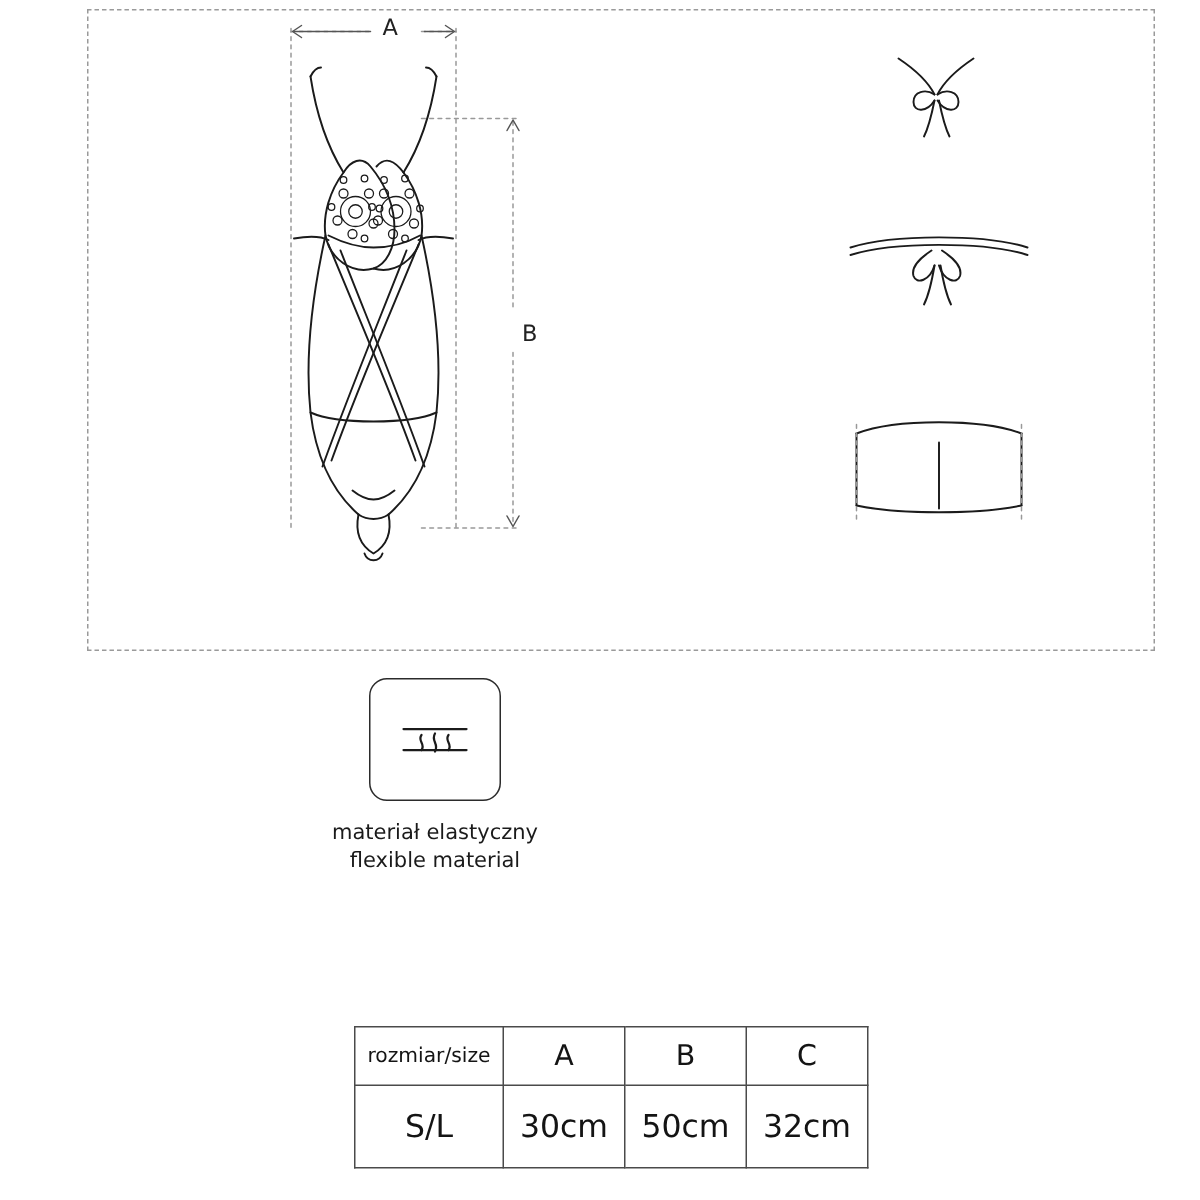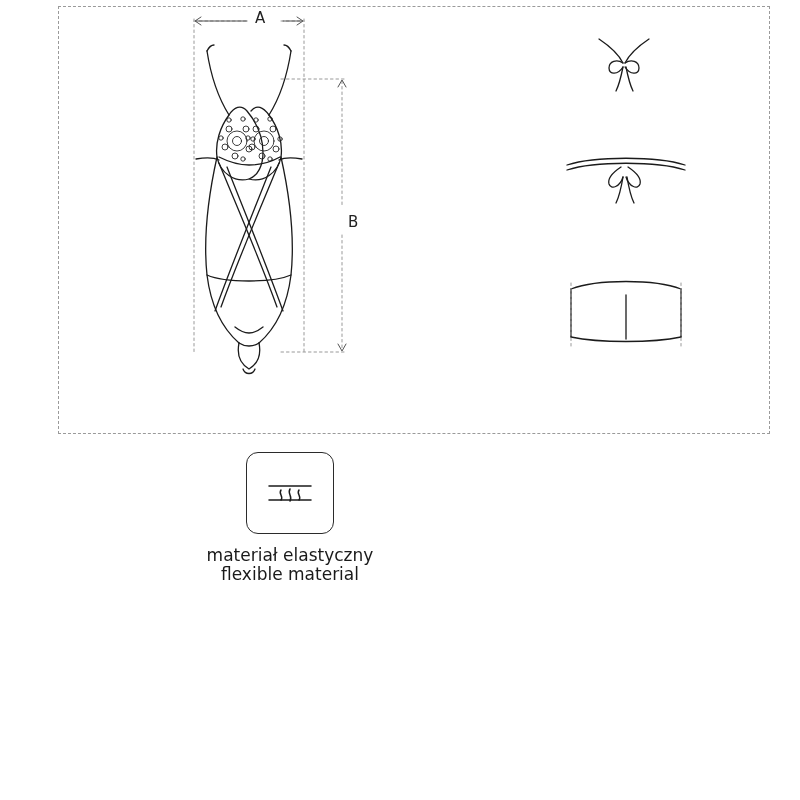--- a/index.html
+++ b/index.html
@@ -77,21 +77,21 @@
     border: 1.6px solid #2b2b2b;
     border-radius: 12px;
     position: relative;
     box-sizing: border-box;
     background: #fff;
   }
 
   .feature-caption {
     margin-top: 12px;
     font-family: "DejaVu Sans", sans-serif;
-    font-size: 17px;
+    font-size: 14px;
     line-height: 19px;
     color: #1a1a1a;
     white-space: pre-line;
   }
   .feature-2 .feature-caption { margin-top: 10px; }
 
   
   .size-table {
     position: absolute;
     left: 236px;
@@ -271,14 +271,26 @@
       </svg>
     </div>
     <div class="feature-caption">materiał elastyczny
 flexible material</div>
   </div>
 
 </div>
 
 <table class="size-table">
   <tbody>
+    <tr class="head">
+      <td class="col-label">rozmiar/size</td>
+      <td class="col-val">A</td>
+      <td class="col-val">B</td>
+      <td class="col-val">C</td>
+    </tr>
+    <tr class="body">
+      <td class="col-label">S/L</td>
+      <td class="col-val">30cm</td>
+      <td class="col-val">50cm</td>
+      <td class="col-val">32cm</td>
+    </tr>
   </tbody>
 </table>
 
 </body></html>

